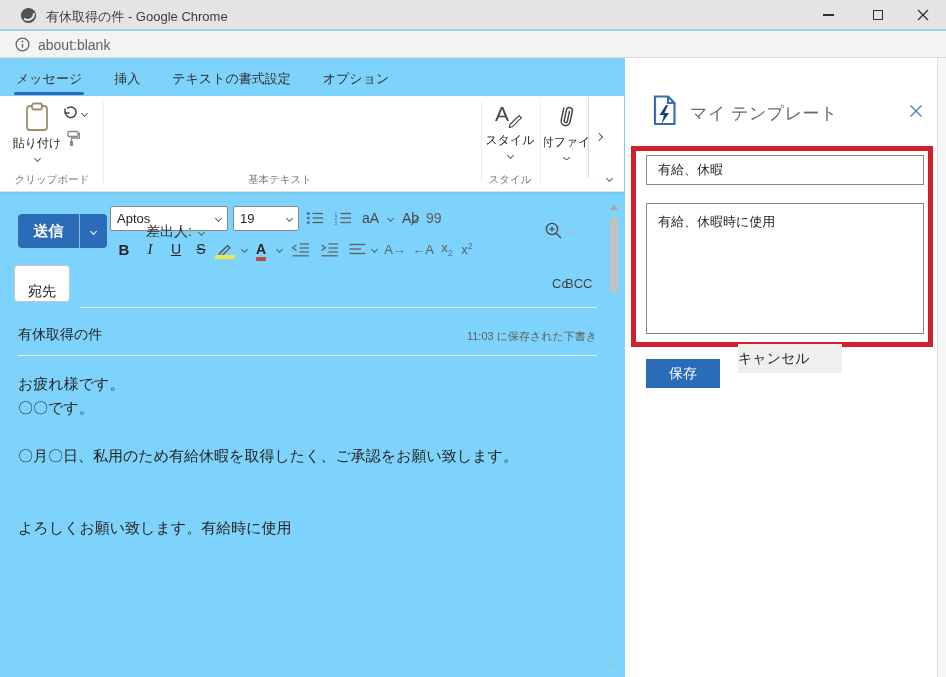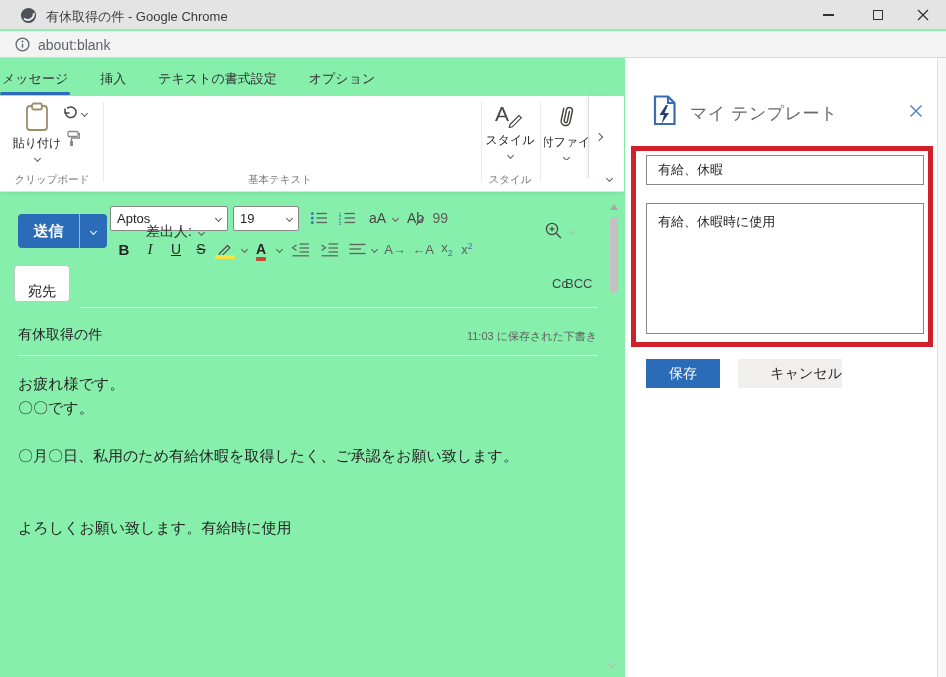--- a/index.html
+++ b/index.html
@@ -1,54 +1,54 @@
 <!DOCTYPE html>
 <html><head>
 <meta charset="utf-8">
 <style>
   * { margin:0; padding:0; box-sizing:border-box; }
   html,body { width:946px; height:677px; overflow:hidden; }
   body { font-family:"Liberation Sans", sans-serif; color:#252423; }
-  .screen { position:relative; width:946px; height:677px; background:#86efac; overflow:hidden; }
+  .screen { position:relative; width:946px; height:677px; background:#7dd3fc; overflow:hidden; }
   .abs { position:absolute; }
 
   
   .titlebar { position:absolute; left:0; top:0; width:946px; height:30px; background:#e4e4e4; border-bottom:1px solid #c9c9c9; }
   .title-text { position:absolute; left:46px; top:8px; font-size:13px; color:#3b3b3b; }
   .winbtn { position:absolute; top:0; width:44px; height:30px; display:flex; align-items:center; justify-content:center; }
   .win-min-glyph { width:11px; height:1.5px; background:#303030; }
   .win-max-glyph { width:10px; height:10px; border:1.2px solid #303030; }
   .urlbar { position:absolute; left:0; top:31px; width:946px; height:27px; background:#f3f3f3; border-bottom:1px solid #d9d9d9; }
   .url-text { position:absolute; left:38px; top:6px; font-size:14px; color:#5f6368; }
 
   
   .chev { display:inline-block; width:6px; height:6px; border-right:1.4px solid #605e5c; border-bottom:1.4px solid #605e5c; transform:rotate(45deg); }
   .chev.small { width:5px; height:5px; }
   .chev.white { border-color:#fff; }
   .chev.light { border-color:#b9b7b5; }
   .chev-right { display:inline-block; width:6px; height:6px; border-right:1.4px solid #605e5c; border-bottom:1.4px solid #605e5c; transform:rotate(-45deg); }
 
   
-  .tabsrow { position:absolute; left:0; top:64px; width:624px; height:32px; display:flex; gap:28px; padding-left:0; align-items:center; }
+  .tabsrow { position:absolute; left:0; top:64px; width:624px; height:32px; display:flex; gap:28px; padding-left:14px; align-items:center; }
   .tab { font-size:13px; color:#323130; padding:6px 2px 8px 2px; position:relative; cursor:default; }
   .tab.active::after { content:""; position:absolute; left:0; right:0; bottom:1px; height:3px; border-radius:2px; background:#2b6cb8; }
 
   
   .ribbon { position:absolute; left:0; top:96px; width:624px; height:96px; background:#fff; border-bottom:1px solid #e1dfdd; box-shadow:0 2px 3px rgba(0,0,0,0.06); }
   .vdiv { position:absolute; top:6px; height:80px; width:1px; background:#edebe9; }
   .grp-label { position:absolute; bottom:4px; font-size:10.5px; color:#797775; text-align:center; white-space:nowrap; }
   .glyph { font-size:14px; color:#484644; }
 
   
   .paste-btn { position:absolute; left:8px; top:6px; width:58px; height:66px; display:flex; flex-direction:column; align-items:center; }
   .paste-label { font-size:12px; margin-top:3px; }
   
   .combo { position:absolute; height:25px; border:1px solid #8a8886; border-radius:2px; background:#fff; display:flex; align-items:center; font-size:13px; padding:0 6px; justify-content:space-between; }
   .row2icon { position:absolute; top:141px; height:24px; display:flex; align-items:center; justify-content:center; }
-  .row1icon { position:absolute; top:110px; height:24px; display:flex; align-items:center; justify-content:flex-end; }
+  .row1icon { position:absolute; top:110px; height:24px; display:flex; align-items:center; justify-content:flex-start; }
   .fmt-b { font-weight:bold; font-size:15px; }
   .fmt-i { font-style:italic; font-family:"Liberation Serif", serif; font-size:15px; }
   .fmt-u { text-decoration:underline; font-size:14px; }
   .fmt-s { text-decoration:line-through; font-size:14px; }
   .colorbar { position:absolute; left:0; right:0; bottom:-1px; height:4px; border-radius:1px; }
   .subsup { font-size:13px; color:#605e5c; }
   .subsup sub, .subsup sup { color:#4472b8; font-size:9px; }
 
   
   .bigbtn { position:absolute; display:flex; flex-direction:column; align-items:center; }
@@ -84,21 +84,21 @@
 
   
   .panel { position:absolute; left:625px; top:58px; width:312px; height:619px; background:#fff; }
   .panel-title { position:absolute; left:690px; top:102px; font-size:17px; color:#6b6967; letter-spacing:0.5px; }
   .panel-close { position:absolute; left:905px; top:100px; width:22px; height:22px; display:flex; align-items:center; justify-content:center; }
   .redbox { position:absolute; left:631px; top:146px; width:302px; height:201px; border:5px solid #d0202a; }
   .field { background:#fff; border:1px solid #8a8886; font-size:13px; color:#252423; }
   .field-name { position:absolute; left:646px; top:155px; width:278px; height:30px; line-height:28px; padding:0 11px; }
   .field-body { position:absolute; left:646px; top:203px; width:278px; height:131px; padding:9px 11px; line-height:18px; }
   .btn-save { position:absolute; left:646px; top:359px; width:74px; height:29px; background:#2b6cb8; color:#fff; font-size:14px; display:flex; align-items:center; justify-content:center; }
-  .btn-cancel { position:absolute; left:738px; top:359px; width:104px; height:29px; background:#f0efed; color:#252423; font-size:14px; display:flex; align-items:center; justify-content:flex-end; }
+  .btn-cancel { position:absolute; left:738px; top:344px; width:104px; height:29px; background:#f0efed; color:#252423; font-size:14px; display:flex; align-items:center; justify-content:flex-start; }
 
   .right-strip { position:absolute; left:937px; top:58px; width:9px; height:619px; background:#f7f7f7; border-left:1px solid #e0e0e0; }
 </style>
 </head>
 <body>
 
 <div class="screen">
 
   <div class="titlebar">
     <svg class="abs" style="left:20px;top:7px;" width="17" height="17" viewBox="0 0 17 17">

